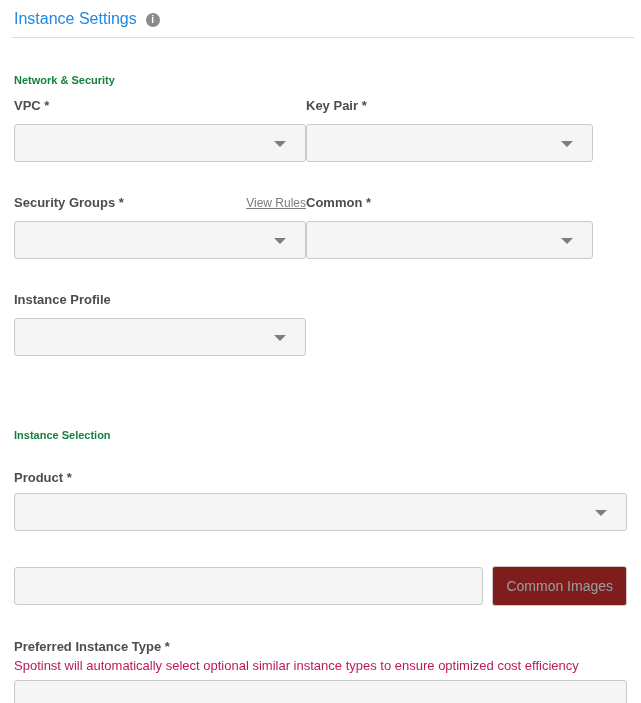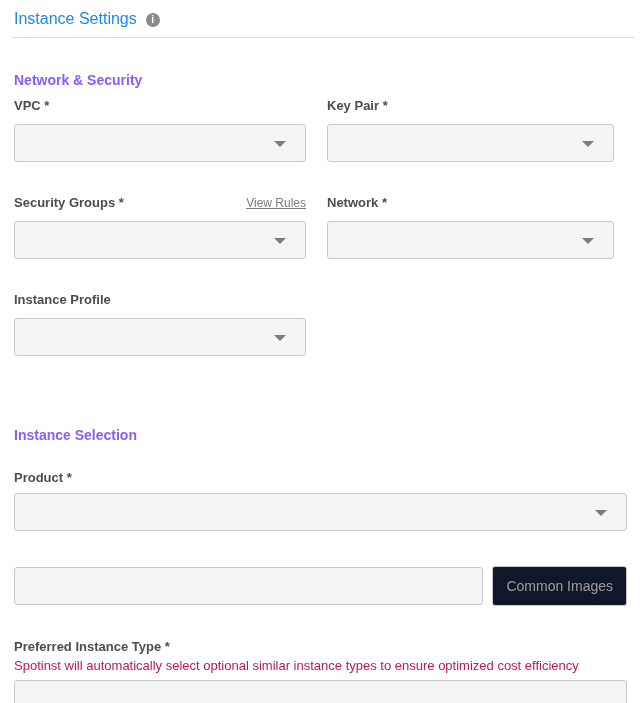--- a/index.html
+++ b/index.html
@@ -22,31 +22,30 @@
     background: #8a8a8a; color: #ffffff;
     font-size: 10px; font-weight: bold; font-style: normal;
     display: inline-flex; align-items: center; justify-content: center;
     line-height: 1; cursor: pointer; margin-top: 1px;
   }
   .divider { border: 0; border-top: 1px solid #dcdcdc; margin: 9px 7px 0 12px; }
 
   .content { padding: 0 14px; }
 
   .section-heading {
-    color: #8b5cf6; font-size: 14px; font-weight: bold; line-height: 16px;
+    color: #15803d; font-size: 11px; font-weight: bold; line-height: 16px;
     margin: 0 0 10px 0;
   }
   .section-ns { margin-top: 34px; }
   .section-is { margin-top: 38px; }
   .section-is .section-heading { margin-bottom: 22px; }
 
   .grid2 {
     display: grid;
     grid-template-columns: 292px 287px;
-    column-gap: 21px;
   }
 
   .field { margin-bottom: 33px; }
   .field:last-child { margin-bottom: 0; }
 
   .label-row {
     display: flex; justify-content: space-between; align-items: baseline;
     margin-bottom: 11px; height: 15px;
   }
   .field-label {
@@ -81,21 +80,21 @@
   .field-product { margin-bottom: 36px; margin-top: 27px; }
   .field-product .label-row { margin-bottom: 8px; }
 
   
   .image-row { display: flex; align-items: flex-start; gap: 9px; }
   .image-input-wrap { width: 479px; }
   .image-field { margin-bottom: 33px; }
   .image-field .label-row { margin-bottom: 8px; width: 479px; }
   .common-images-btn {
     height: 40px; padding: 0 13px; margin-top: -1px;
-    background: #0f172a; border: 1px solid #c9c9c9; border-radius: 3px;
+    background: #7f1d1d; border: 1px solid #c9c9c9; border-radius: 3px;
     color: #9e9e9e; font-size: 14px;
     font-family: "Liberation Sans", sans-serif;
     cursor: pointer; white-space: nowrap;
   }
 
   
   .pit-label { margin-bottom: 4px; height: 15px; }
   .pit-desc {
     font-size: 13px; font-weight: 400; color: #be185d; line-height: 15px;
     margin: 0 0 7px 0;
@@ -145,21 +144,21 @@
             <a class="field-link">View Rules</a>
           </div>
           <div class="select-box">
             <span></span>
             <span class="caret"></span>
           </div>
         </div>
 
         <div class="field">
           <div class="label-row">
-            <span class="field-label">Network *</span>
+            <span class="field-label">Common *</span>
           </div>
           <div class="select-box">
             <span></span>
             <span class="caret"></span>
           </div>
         </div>
 
         <div class="field">
           <div class="label-row">
             <span class="field-label">Instance Profile</span>

